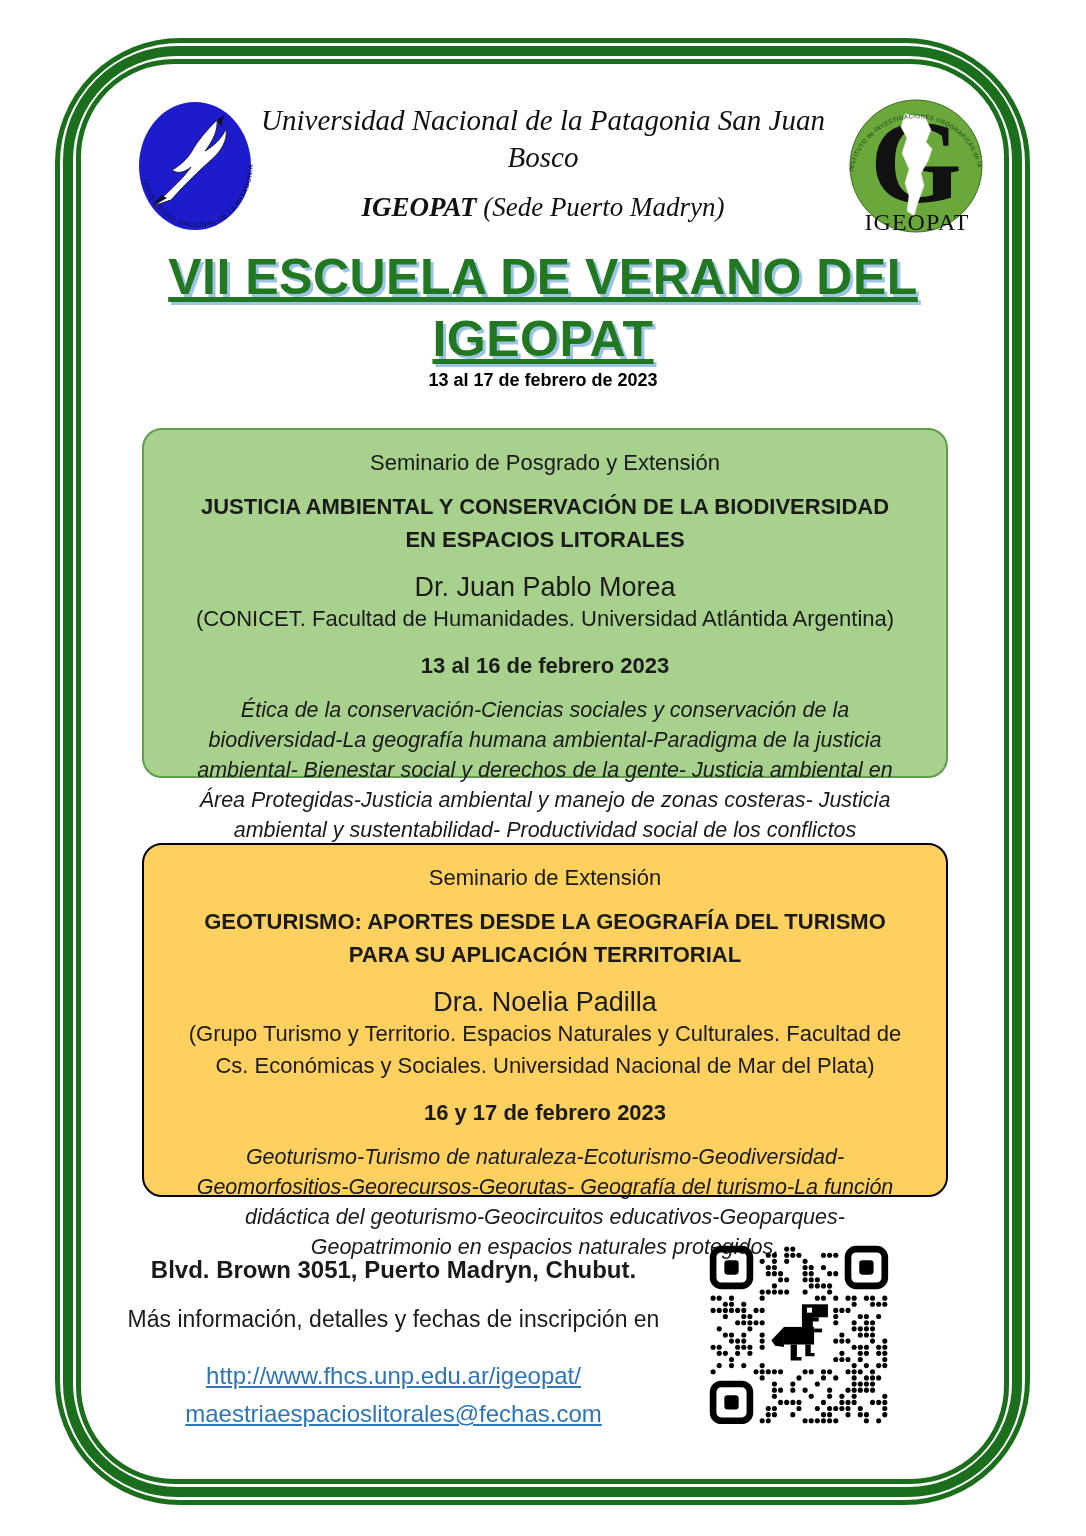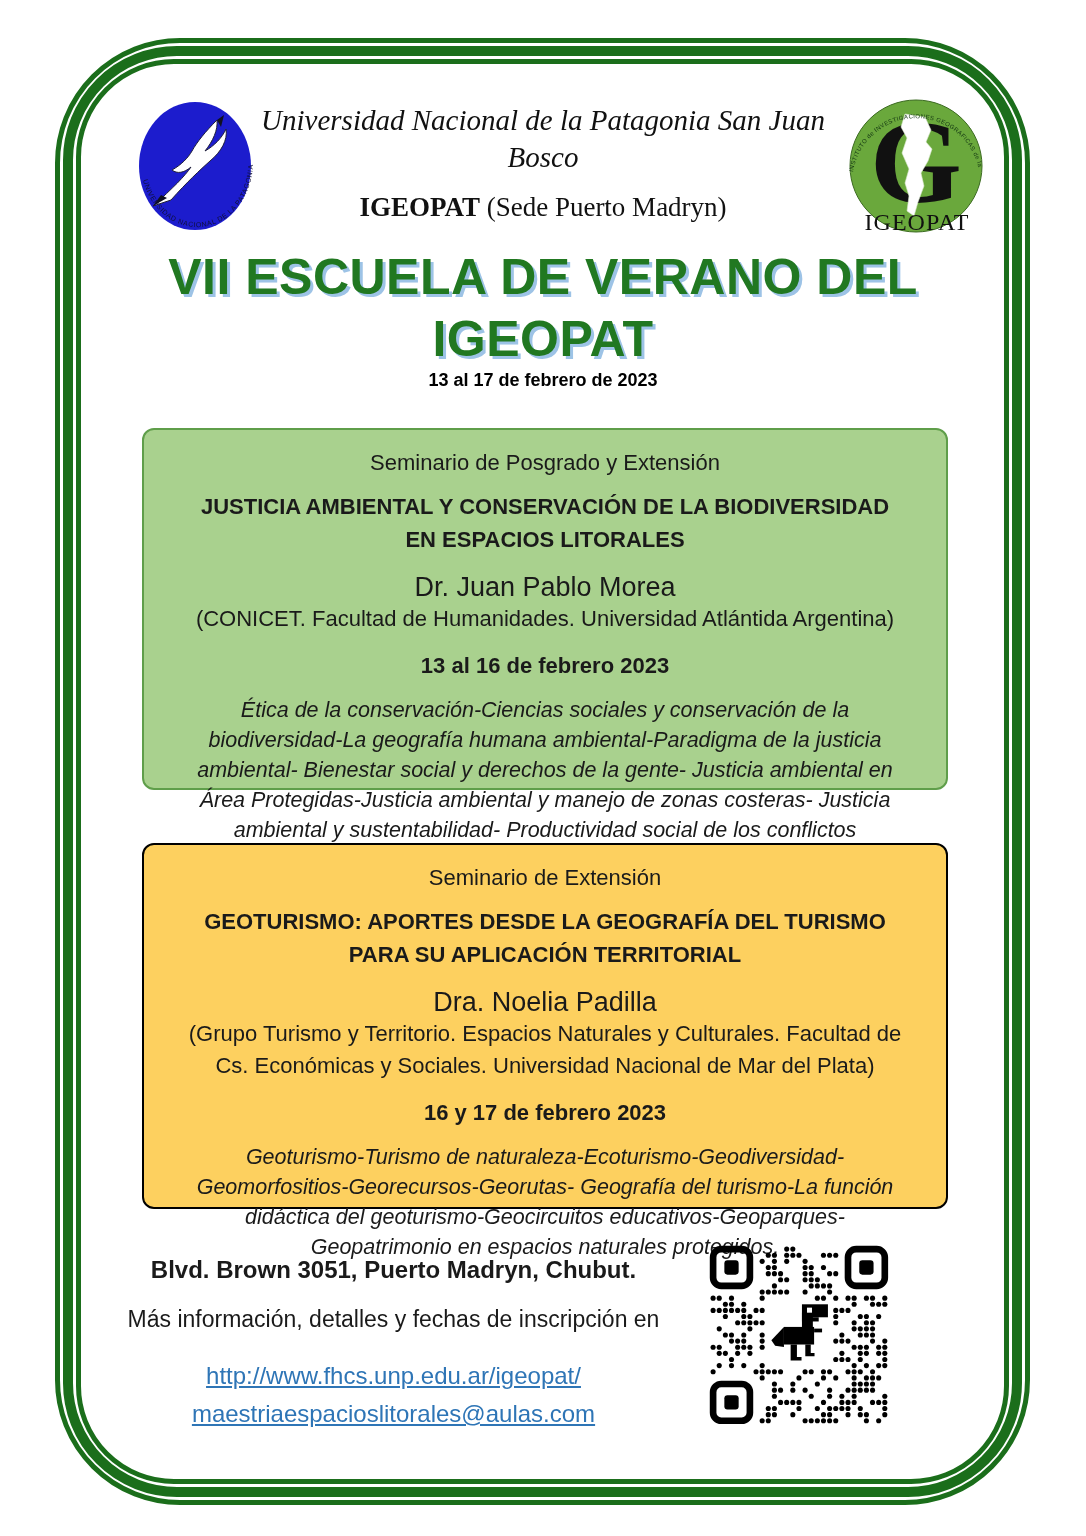--- a/index.html
+++ b/index.html
@@ -22,33 +22,33 @@
   .content{position:absolute;left:83px;top:66px;width:920px;height:1411px;}
   .hdr{position:absolute;left:0;top:24px;width:100%;height:190px;}
   .hdr-logo-left{position:absolute;left:48px;top:4px;}
   .hdr-logo-right{position:absolute;right:12px;top:0px;}
   .hdr-text{position:absolute;left:170px;right:170px;top:12px;text-align:center;}
   .hdr-line{
     font-family:"Liberation Serif", serif;font-style:italic;font-size:29px;
     line-height:37px;color:#111;
   }
   .hdr-inst{
-    font-family:"Liberation Serif", serif;font-size:27px;margin-top:16px;color:#111;
+    font-family:"Liberation Serif", serif;font-size:27px;margin-top:16px;color:#111;font-style:italic;
   }
   .hdr-inst b{font-weight:bold;}
   .title-block{position:absolute;left:0;top:180px;width:100%;text-align:center;}
   .title-line{
     font-size:50px;font-weight:bold;color:#217821;line-height:62px;
-    text-shadow:3px 3px 0 #9dc3e6;letter-spacing:0.5px;
+    text-shadow:3px 3px 0 #9dc3e6;letter-spacing:0.5px;text-decoration:underline;
   }
   .date-line{font-size:18px;font-weight:bold;color:#000;}
   
   .card{
-    position:absolute;left:59px;width:722px;padding:12px 40px 20px 40px;
-    border-radius:12px;text-align:center;
+    position:absolute;left:59px;width:722px;padding:12px 40px 8px 40px;
+    border-radius:20px;text-align:center;
   }
   .card1{top:362px;height:326px;background:#a9d18e;border:2px solid #5f9e4a;}
   .card2{top:777px;height:330px;background:#fdd05f;border:2px solid #000000;}
   .sem-type{font-size:22px;margin-top:8px;}
   .sem-title{font-size:22px;font-weight:bold;line-height:33px;margin-top:14px;}
   .sem-speaker{font-size:27px;margin-top:16px;}
   .sem-affil{font-size:22px;line-height:32px;}
   .sem-dates{font-size:22px;font-weight:bold;margin-top:18px;}
   .sem-topics{font-size:21.5px;font-style:italic;line-height:30px;margin-top:16px;}
   
@@ -137,21 +137,21 @@
     <div class="sem-dates">16 y 17 de febrero 2023</div>
     <div class="sem-topics">Geoturismo-Turismo de naturaleza-Ecoturismo-Geodiversidad-Geomorfositios-Georecursos-Georutas- Geografía del turismo-La función didáctica del geoturismo-Geocircuitos educativos-Geoparques- Geopatrimonio en espacios naturales protegidos.</div>
   </div>
 
   <div class="footer">
     <div class="footer-text">
       <div class="address">Blvd. Brown 3051, Puerto Madryn, Chubut.</div>
       <div class="info">Más información, detalles y fechas de inscripción en</div>
       <div class="links">
         <a>http://www.fhcs.unp.edu.ar/igeopat/</a><br>
-        <a>maestriaespacioslitorales@aulas.com</a>
+        <a>maestriaespacioslitorales@fechas.com</a>
       </div>
     </div>
     <div class="qr-wrap">
       <svg width="186" height="186" viewBox="0 0 182 182">
           <circle cx="77" cy="5" r="2.5" fill="#000"></circle>
           <circle cx="83" cy="5" r="2.5" fill="#000"></circle>
           <circle cx="59" cy="11" r="2.5" fill="#000"></circle>
           <circle cx="65" cy="11" r="2.5" fill="#000"></circle>
           <circle cx="77" cy="11" r="2.5" fill="#000"></circle>
           <circle cx="83" cy="11" r="2.5" fill="#000"></circle>

